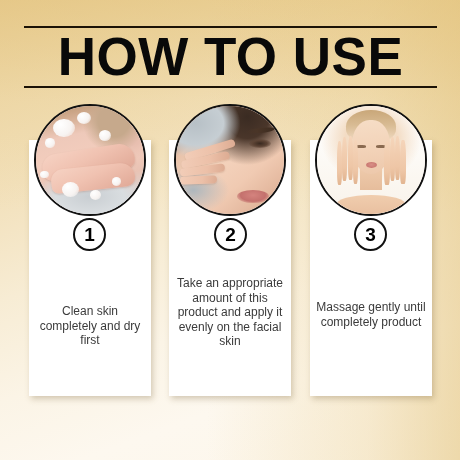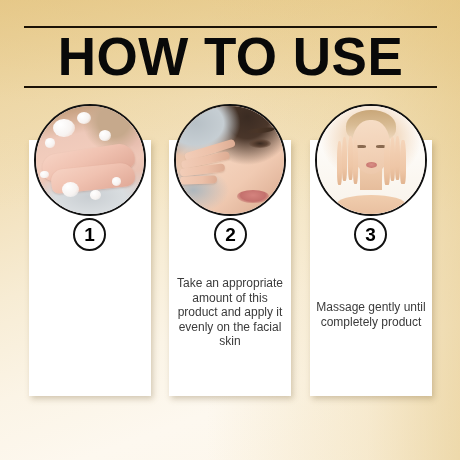--- a/index.html
+++ b/index.html
@@ -288,20 +288,21 @@
       <div class="foam" style="left:58%;top:22%;width:11%;height:10%;"></div>
       <div class="foam" style="left:24%;top:70%;width:16%;height:14%;"></div>
       <div class="foam" style="left:50%;top:78%;width:10%;height:9%;"></div>
       <div class="foam" style="left:70%;top:66%;width:9%;height:8%;"></div>
       <div class="foam" style="left:4%;top:60%;width:8%;height:7%;"></div>
     </div>
   </div>
   <div class="badge badge-1">
     <span class="badge-num">1</span>
   </div>
+  <div class="caption cap-1">Clean skin completely and dry first</div>
 
   <div class="card card-2"></div>
 
   <div class="photo photo-2">
     <div class="photo-inner p2">
       <div class="brow-2"></div>
       <div class="eye eye-2"></div>
       <div class="lip-2"></div>
       <div class="fingers-2">
         <div class="finger f1"></div>

